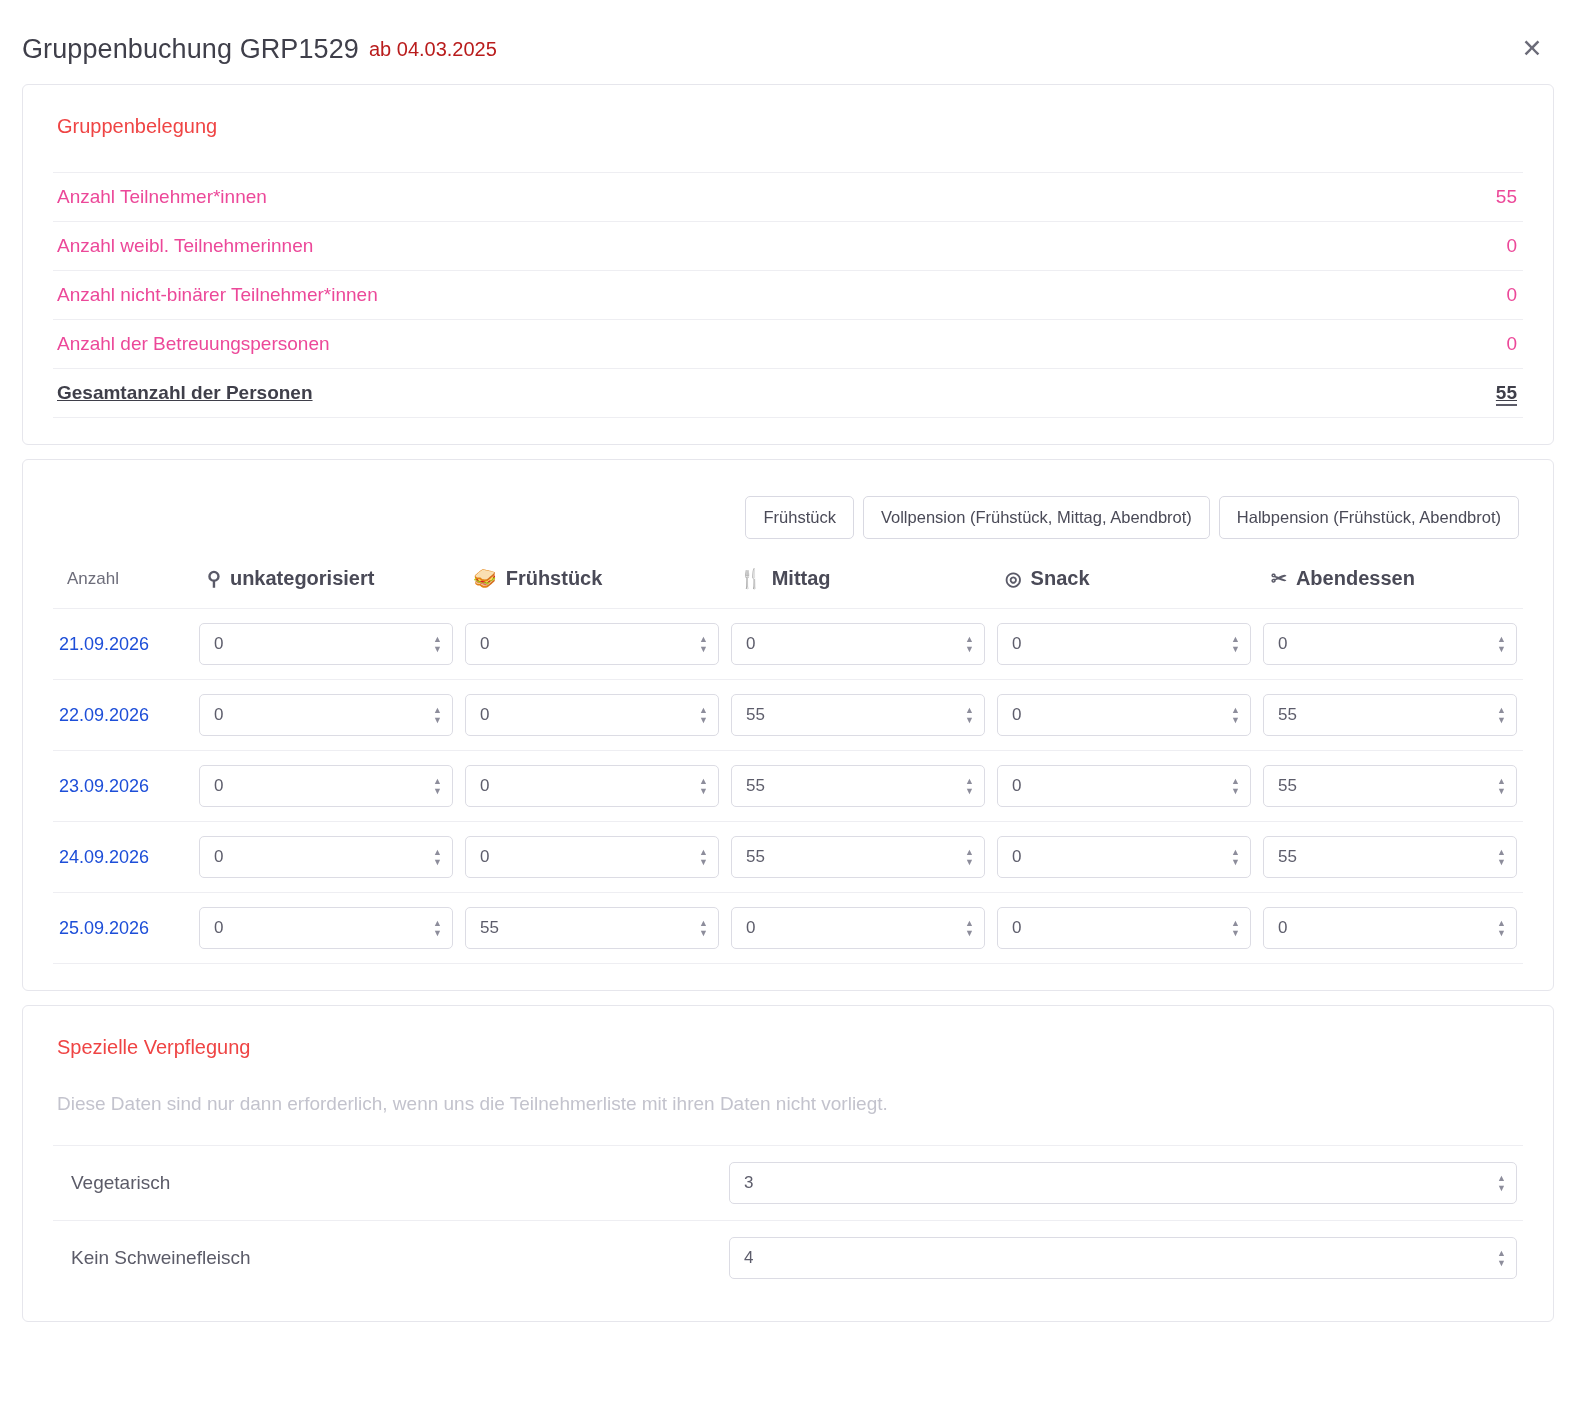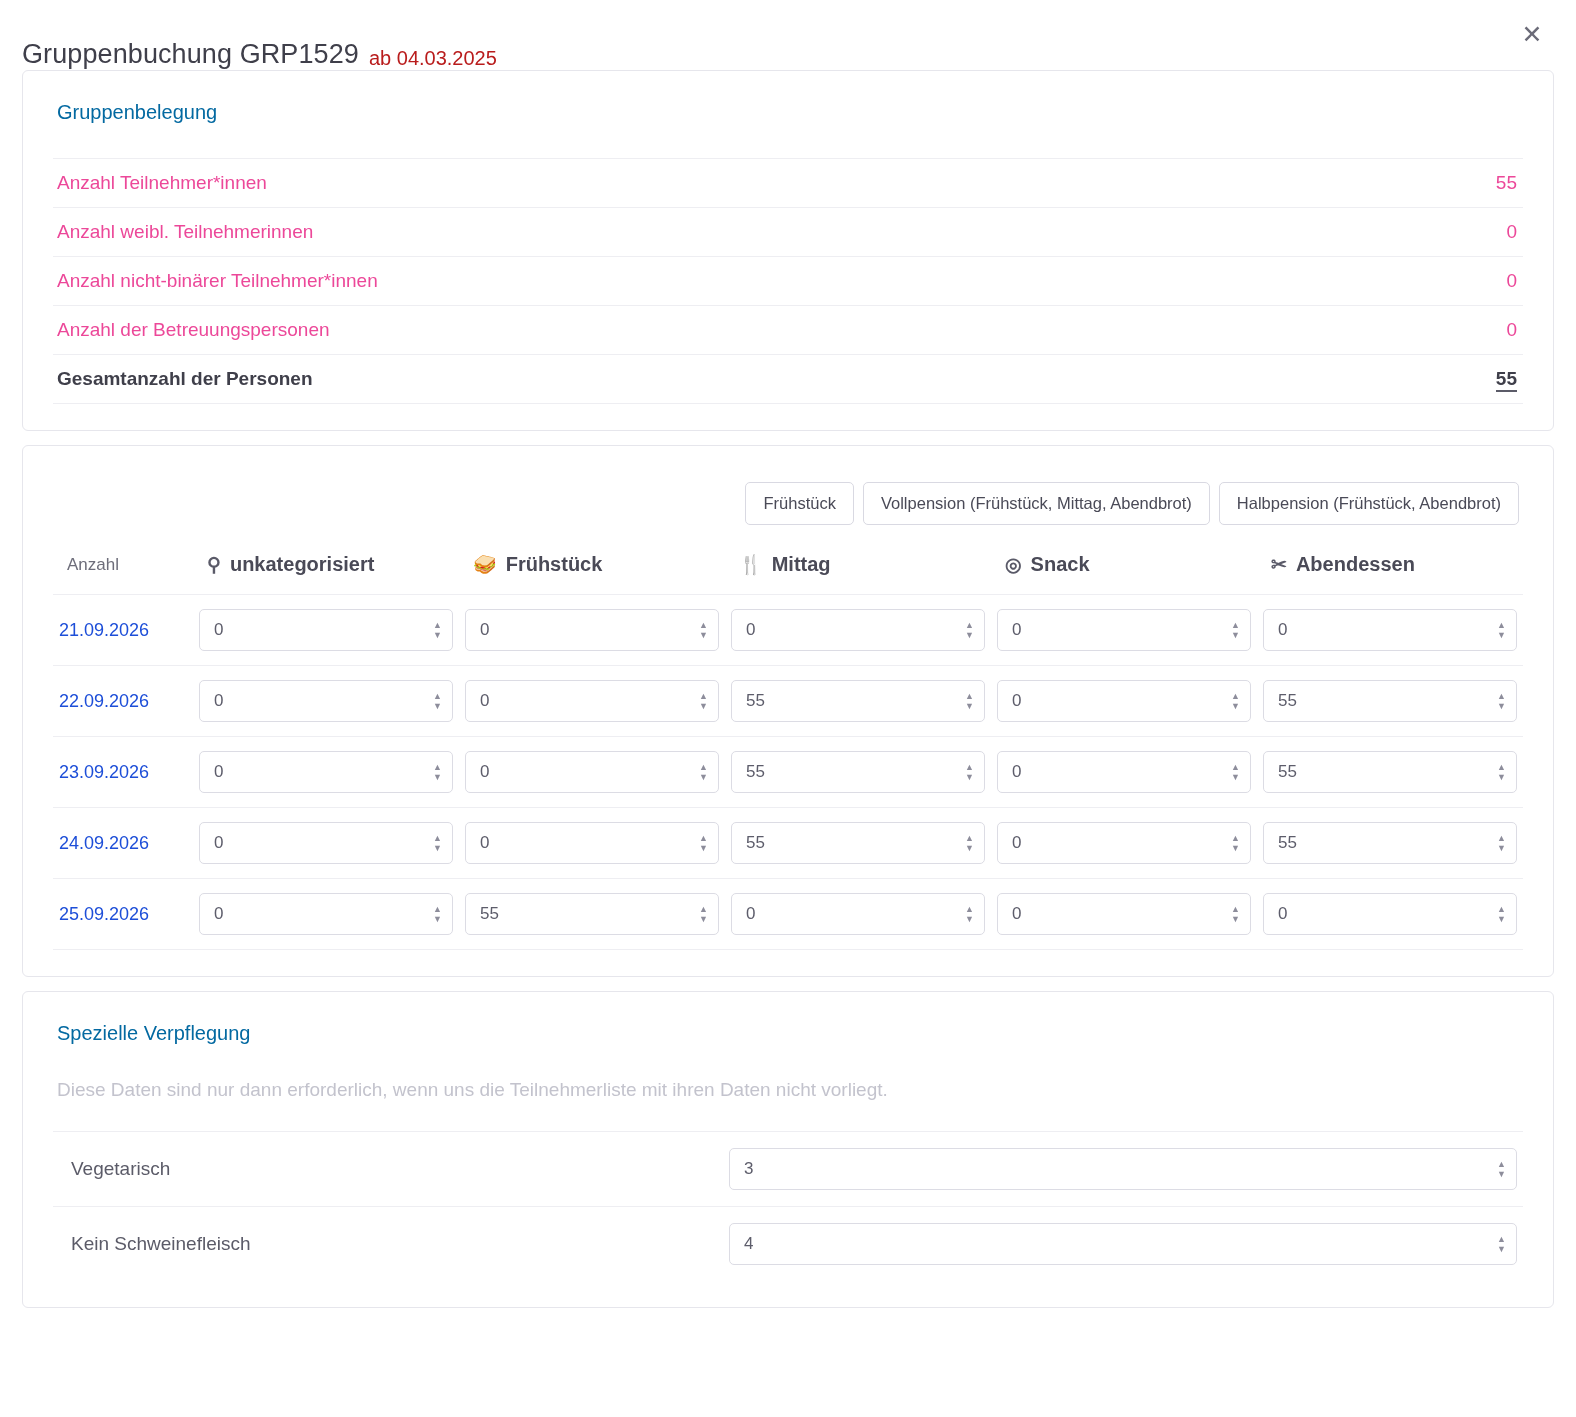--- a/index.html
+++ b/index.html
@@ -14,22 +14,23 @@
     width: 1576px;
     min-height: 1417px;
     overflow: hidden;
   }
 
   
   .modal-header {
     position: relative;
     height: 70px;
     display: flex;
-    align-items: flex-end;
+    align-items: center;
     padding: 0 12px 0 22px;
+    margin-top: 14px;
   }
   .modal-title {
     font-size: 27px;
     font-weight: 400;
     color: #3f3f4a;
     letter-spacing: 0.1px;
   }
   .modal-subtitle {
     font-size: 20px;
     color: #b91c1c;
@@ -58,39 +59,40 @@
     border-radius: 6px;
     margin: 0 22px 14px 22px;
     background: #fff;
     padding: 0;
   }
   .card-inner {
     padding: 30px 30px 26px 30px;
   }
   .card-heading {
     font-size: 20px;
-    color: #0369a1;
+    color: #ef4444;
     font-weight: 400;
     margin: 0 0 34px 4px;
   }
 
   
   table.occupancy {
     width: 100%;
     border-collapse: collapse;
   }
   table.occupancy td {
     border-top: 1px solid #eeeef2;
     padding: 13px 4px 13px 4px;
     font-size: 19px;
     color: #ec4899;
     font-weight: 400;
   }
   table.occupancy tr:last-child td {
     border-bottom: 1px solid #eeeef2;
+    text-decoration: underline;
   }
   table.occupancy td.value {
     text-align: right;
     padding-right: 6px;
   }
   table.occupancy tr.total td {
     font-weight: bold;
     color: #3f3f4a;
   }
   table.occupancy tr.total td.value span {

